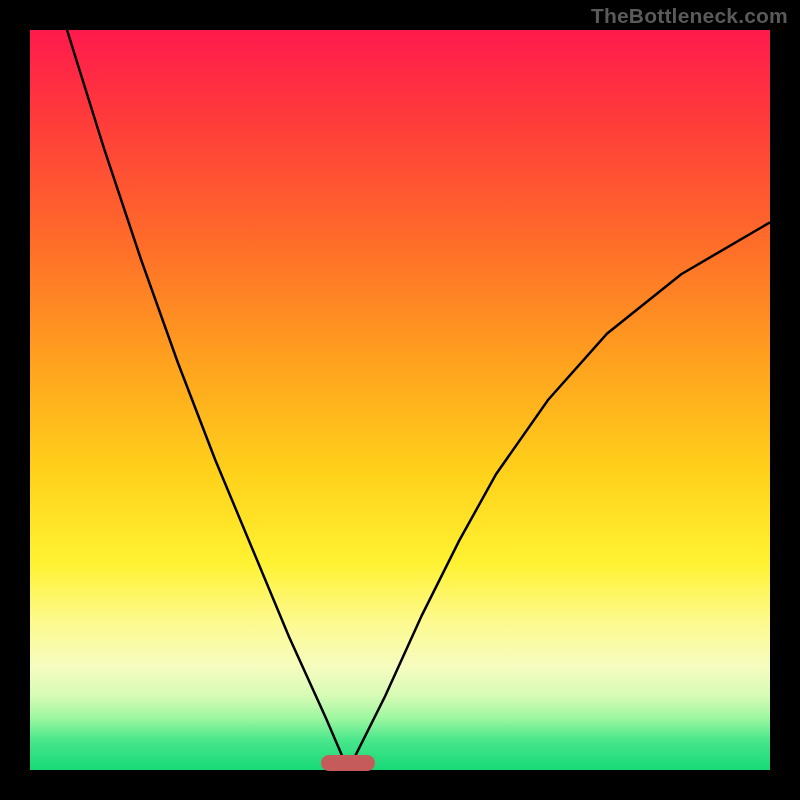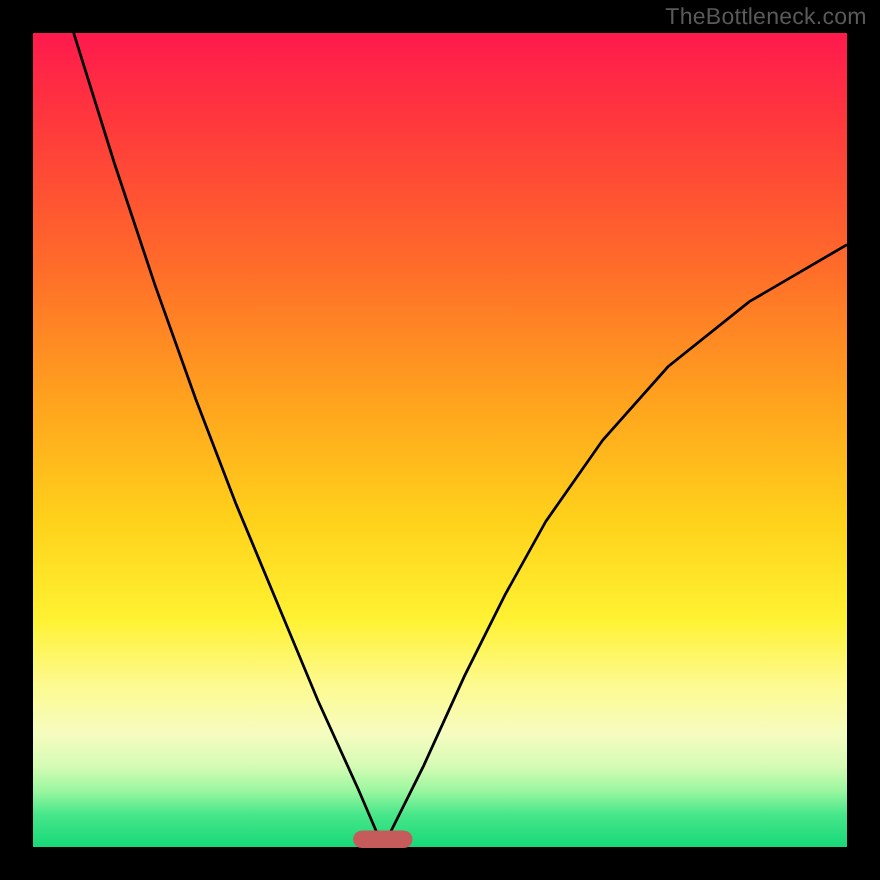--- a/index.html
+++ b/index.html
@@ -53,21 +53,21 @@
     background: #c65b5b;
     bottom: -1px;
     transform: translateX(-50%);
   }
   .watermark {
     position: absolute;
     top: 4px;
     right: 12px;
     color: #5a5a5a;
     font-size: 21px;
-    font-weight: 400;
+    font-weight: 700;
     letter-spacing: 0.2px;
   }
 </style>
 </head>
 <body>
 
 <div class="frame">
   <div class="watermark">TheBottleneck.com</div>
 
   <div class="plot">

